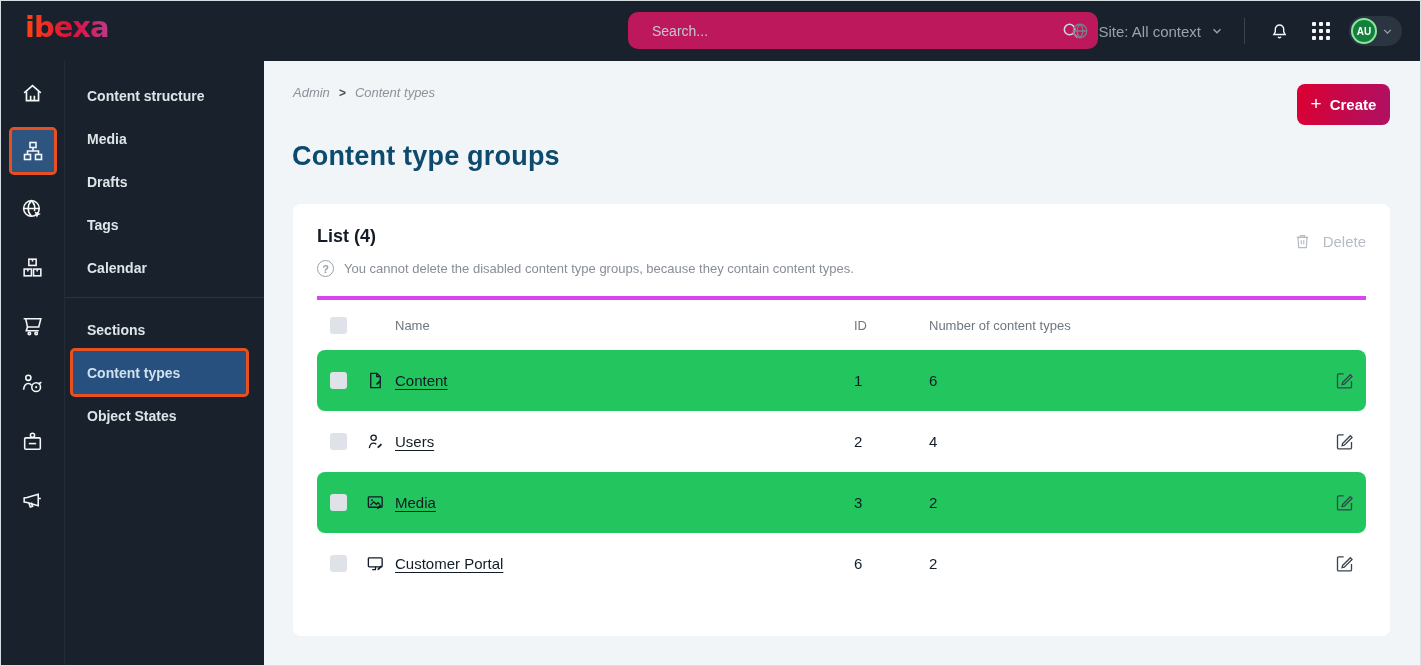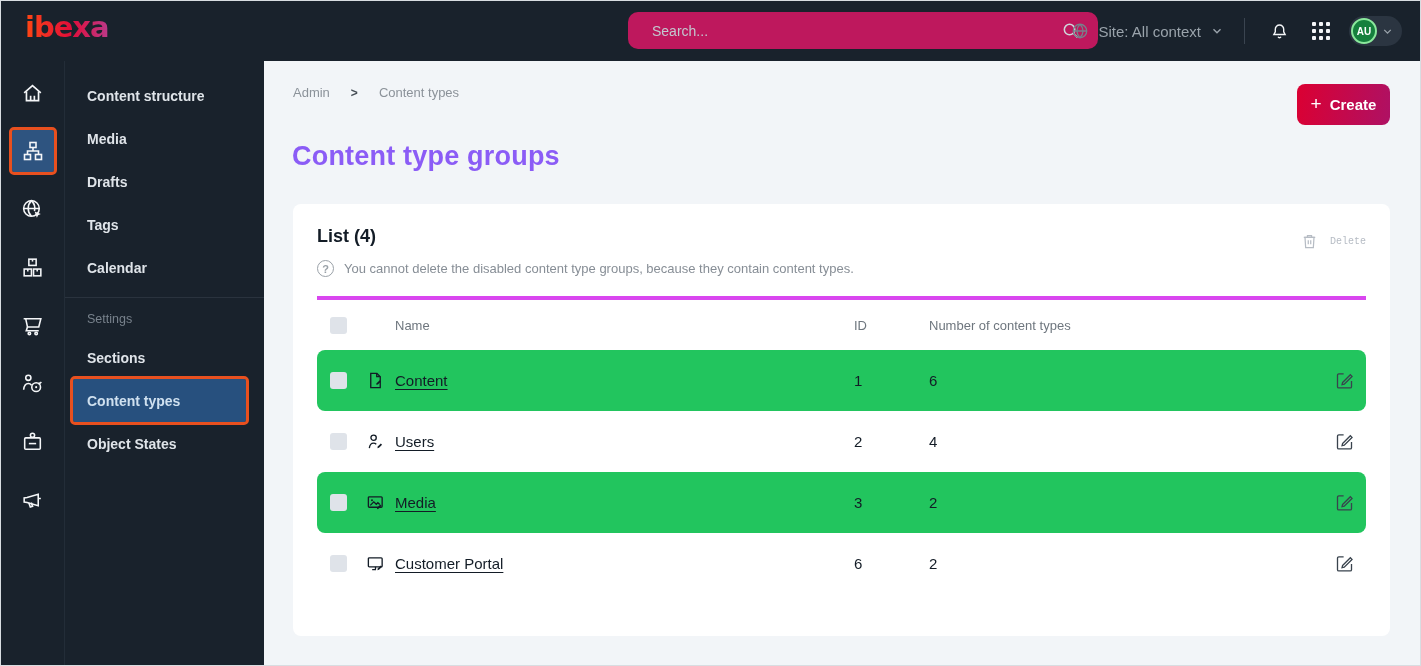--- a/index.html
+++ b/index.html
@@ -34,33 +34,33 @@
 
   
   .menu { width:199px; background:#19222c; padding-top:13px; }
   .menu-item { height:43px; display:flex; align-items:center; padding-left:22px; color:#dfe4e9; font-size:14px; font-weight:600; cursor:pointer; }
   .menu-divider { height:1px; background:#2a333e; margin:8px 0 10px 0; }
   .menu-label { padding:4px 0 10px 22px; color:#78828c; font-size:12.5px; }
   .menu-item.active { margin-left:8px; width:173px; padding-left:14px; background:#27507e; outline:3px solid #e8501f; border-radius:2px; color:#cfe0ef; }
 
   
   .main { position:relative; flex:1; background:#f2f5f8; }
-  .breadcrumb { position:absolute; left:29px; top:24px; font-size:13px; color:#8b9299; display:flex; gap:21px; align-items:center; }
+  .breadcrumb { position:absolute; left:29px; top:24px; font-size:13px; color:#8b9299; display:flex; gap:9px; align-items:center;font-style:italic; }
   .breadcrumb .sep { color:#454d55; font-weight:bold; font-size:12px; }
   .btn-create { position:absolute; right:30px; top:23px; width:93px; height:41px; border:none; border-radius:8px; cursor:pointer;
                 background:linear-gradient(100deg,#db0032 0%,#ae1164 100%);
                 color:#fff; font-size:15px; font-weight:600; font-family:inherit; display:flex; align-items:center; justify-content:center; gap:8px; }
   .btn-create .plus { font-size:19px; font-weight:400; line-height:1; margin-top:-2px; }
-  .page-title { position:absolute; left:28px; top:80px; font-size:27px; font-weight:800; color:#8b5cf6; letter-spacing:.2px; }
+  .page-title { position:absolute; left:28px; top:80px; font-size:27px; font-weight:800; color:#0c4a6e; letter-spacing:.2px; }
 
   .card { position:absolute; left:29px; right:30px; top:143px; height:432px; background:#fff; border-radius:8px; padding:22px 24px; }
   .list-title { font-size:18px; font-weight:700; color:#131c26; }
   .help-row { display:flex; align-items:center; gap:10px; margin-top:13px; color:#878e96; font-size:13px; }
   .q-circle { width:17px; height:17px; border:1.3px solid #9aa1a8; border-radius:50%; color:#9aa1a8; font-size:11px; font-weight:600; display:flex; align-items:center; justify-content:center; }
-  .btn-delete { position:absolute; top:28px; right:24px; display:flex; align-items:center; gap:12px; background:none; border:none; color:#b6bcc4; font-size:10px; font-family:Liberation Mono, monospace; cursor:default; }
+  .btn-delete { position:absolute; top:28px; right:24px; display:flex; align-items:center; gap:12px; background:none; border:none; color:#b6bcc4; font-size:15px; font-family:Liberation Sans, sans-serif; cursor:default; }
 
   .table { margin-top:19px; border-top:4px solid #d946ef; }
   .trow { display:grid; grid-template-columns:36px 29px 459px 75px 1fr 34px; align-items:center; padding-left:13px; }
   .thead { height:50px; color:#6e767e; font-size:13px; }
   .tr { height:61px; font-size:15px; color:#131c26; }
   .tr.stripe { background:#22c55e; border-radius:8px; }
   .checkbox { width:17px; height:17px; background:#dfe3e9; border-radius:3px; cursor:pointer; }
   .type-icon { display:flex; align-items:center; }
   .name-link { color:#131c26; text-decoration:underline; text-underline-offset:3px; cursor:pointer; }
   .edit-btn { display:flex; align-items:center; justify-content:center; width:24px; height:24px; cursor:pointer; background:none; border:none; }
@@ -192,21 +192,20 @@
       </div>
     </div>
 
     <div class="menu">
       <div class="menu-item">Content structure</div>
       <div class="menu-item">Media</div>
       <div class="menu-item">Drafts</div>
       <div class="menu-item">Tags</div>
       <div class="menu-item">Calendar</div>
       <div class="menu-divider"></div>
-      <div class="menu-label">Settings</div>
       <div class="menu-item">Sections</div>
       <div class="menu-item active">Content types</div>
       <div class="menu-item">Object States</div>
     </div>
 
     <div class="main">
       <div class="breadcrumb">
         <span>Admin</span>
         <span class="sep">&gt;</span>
         <span>Content types</span>

